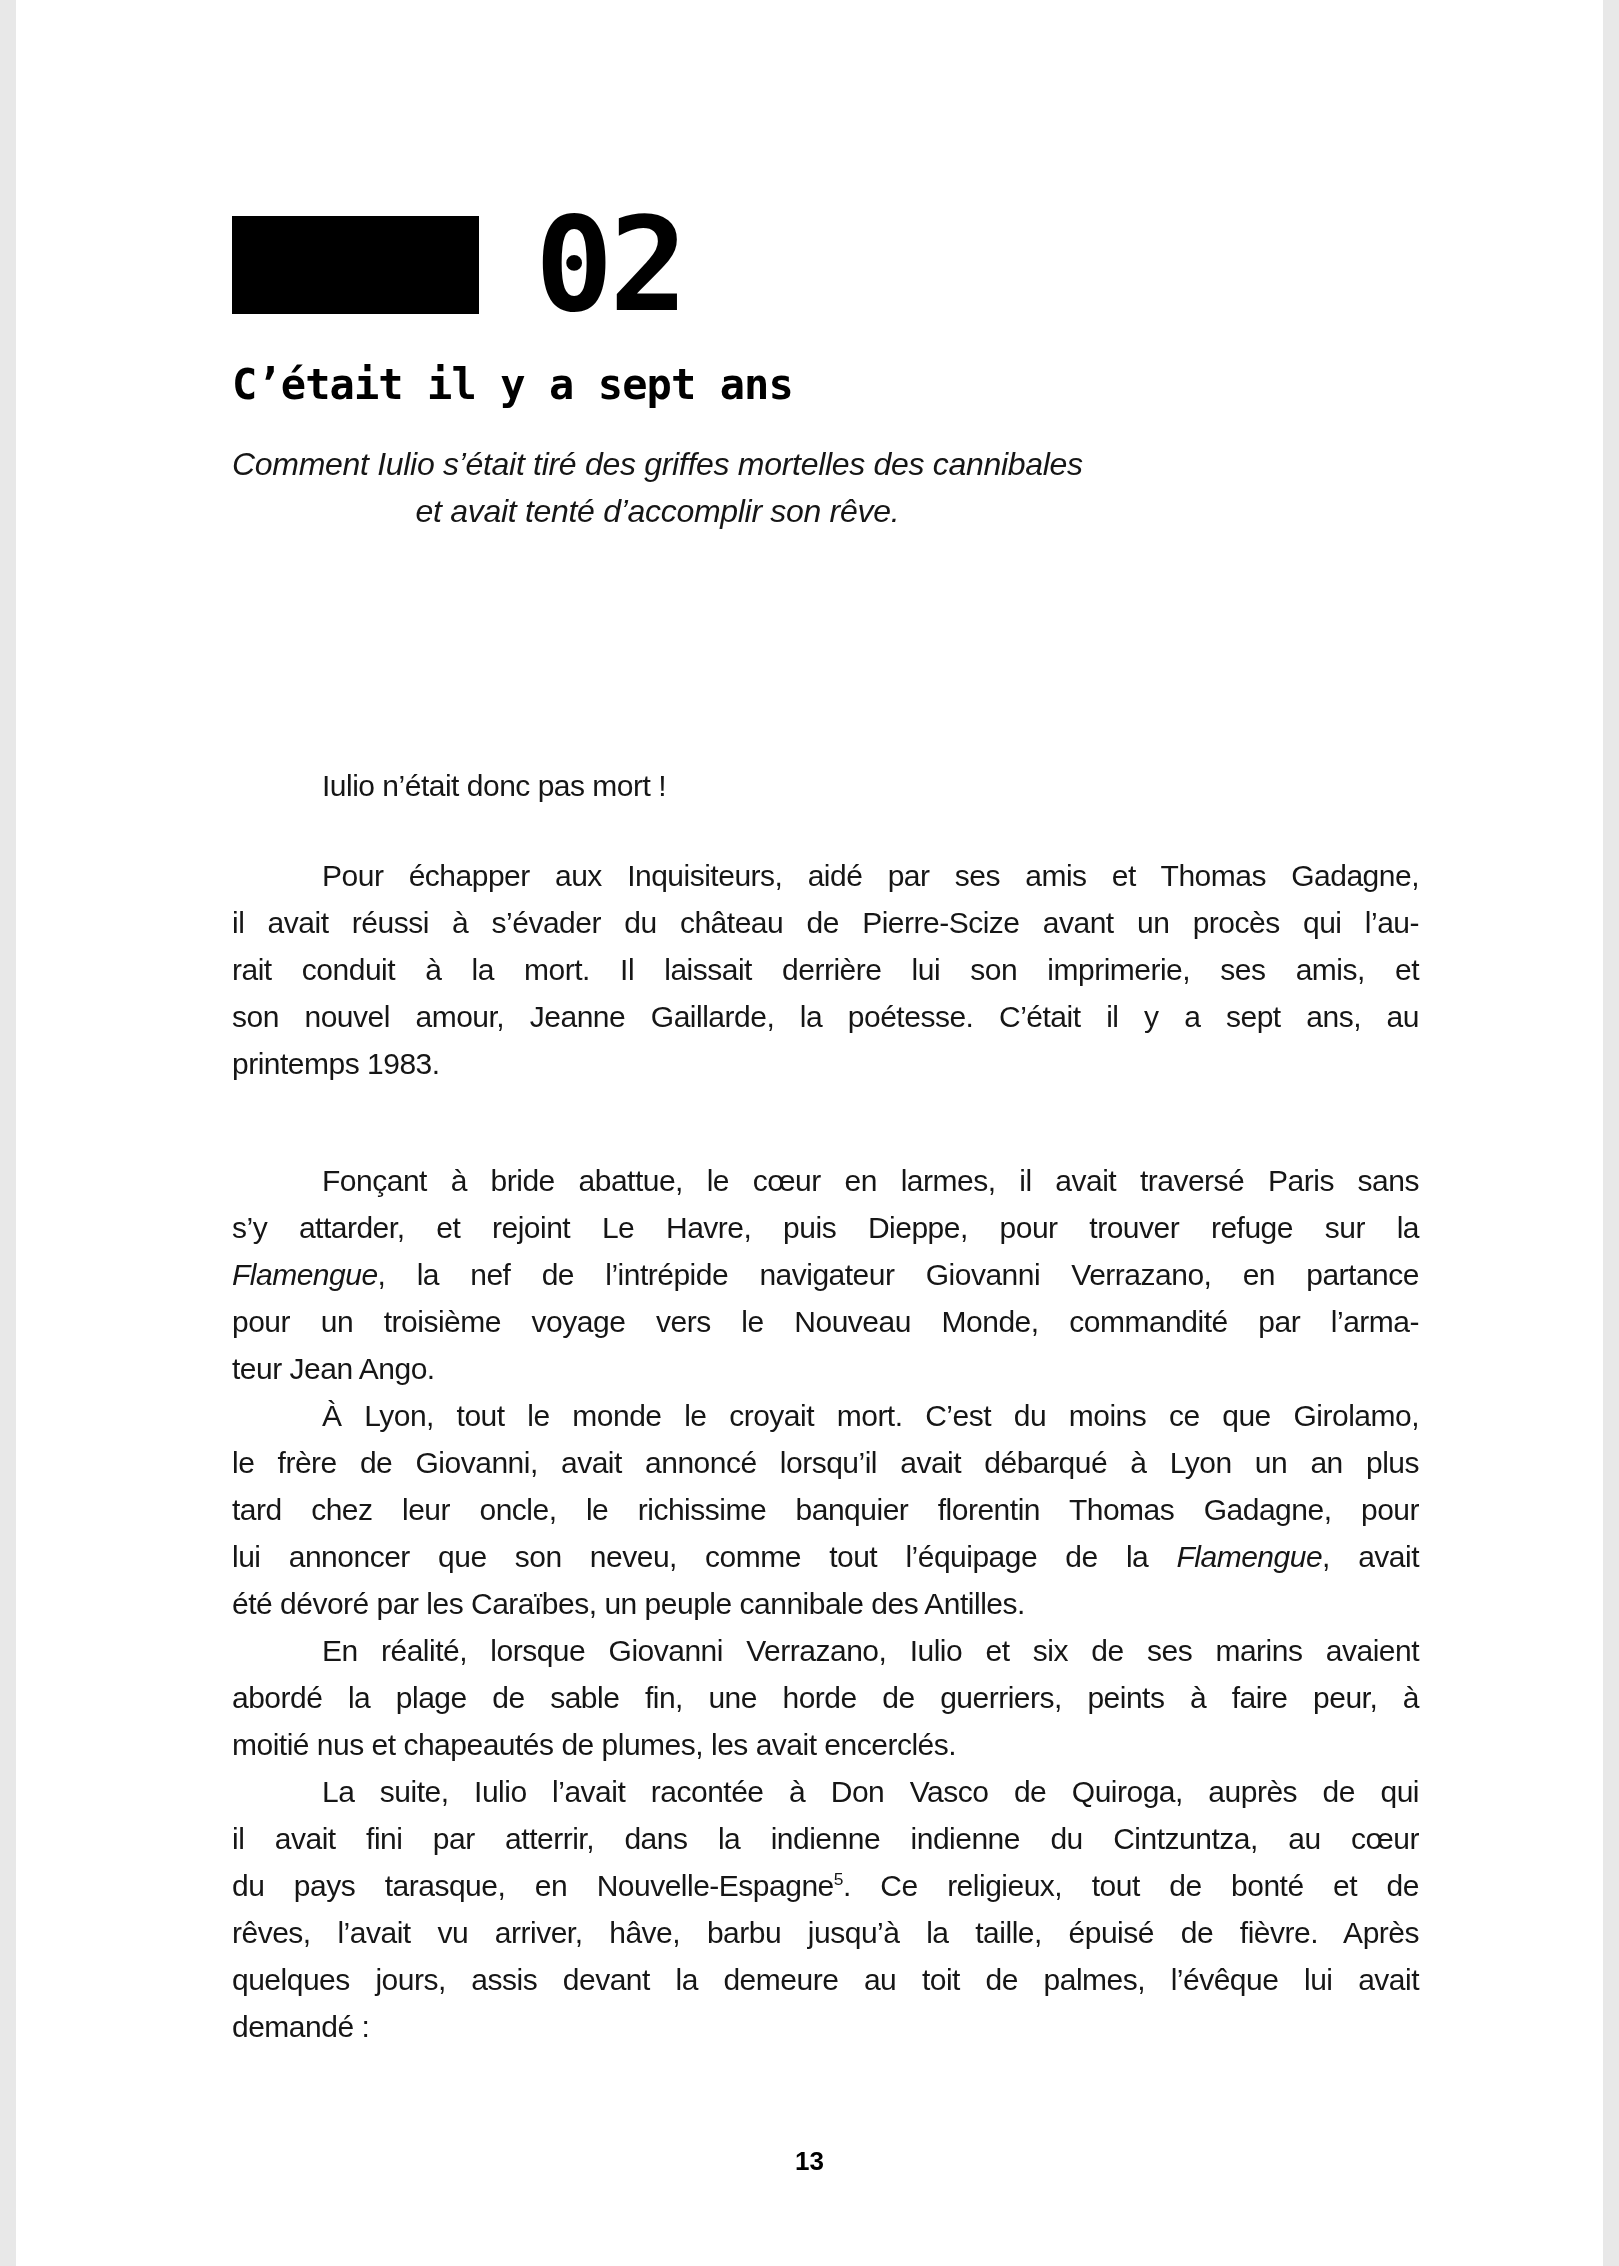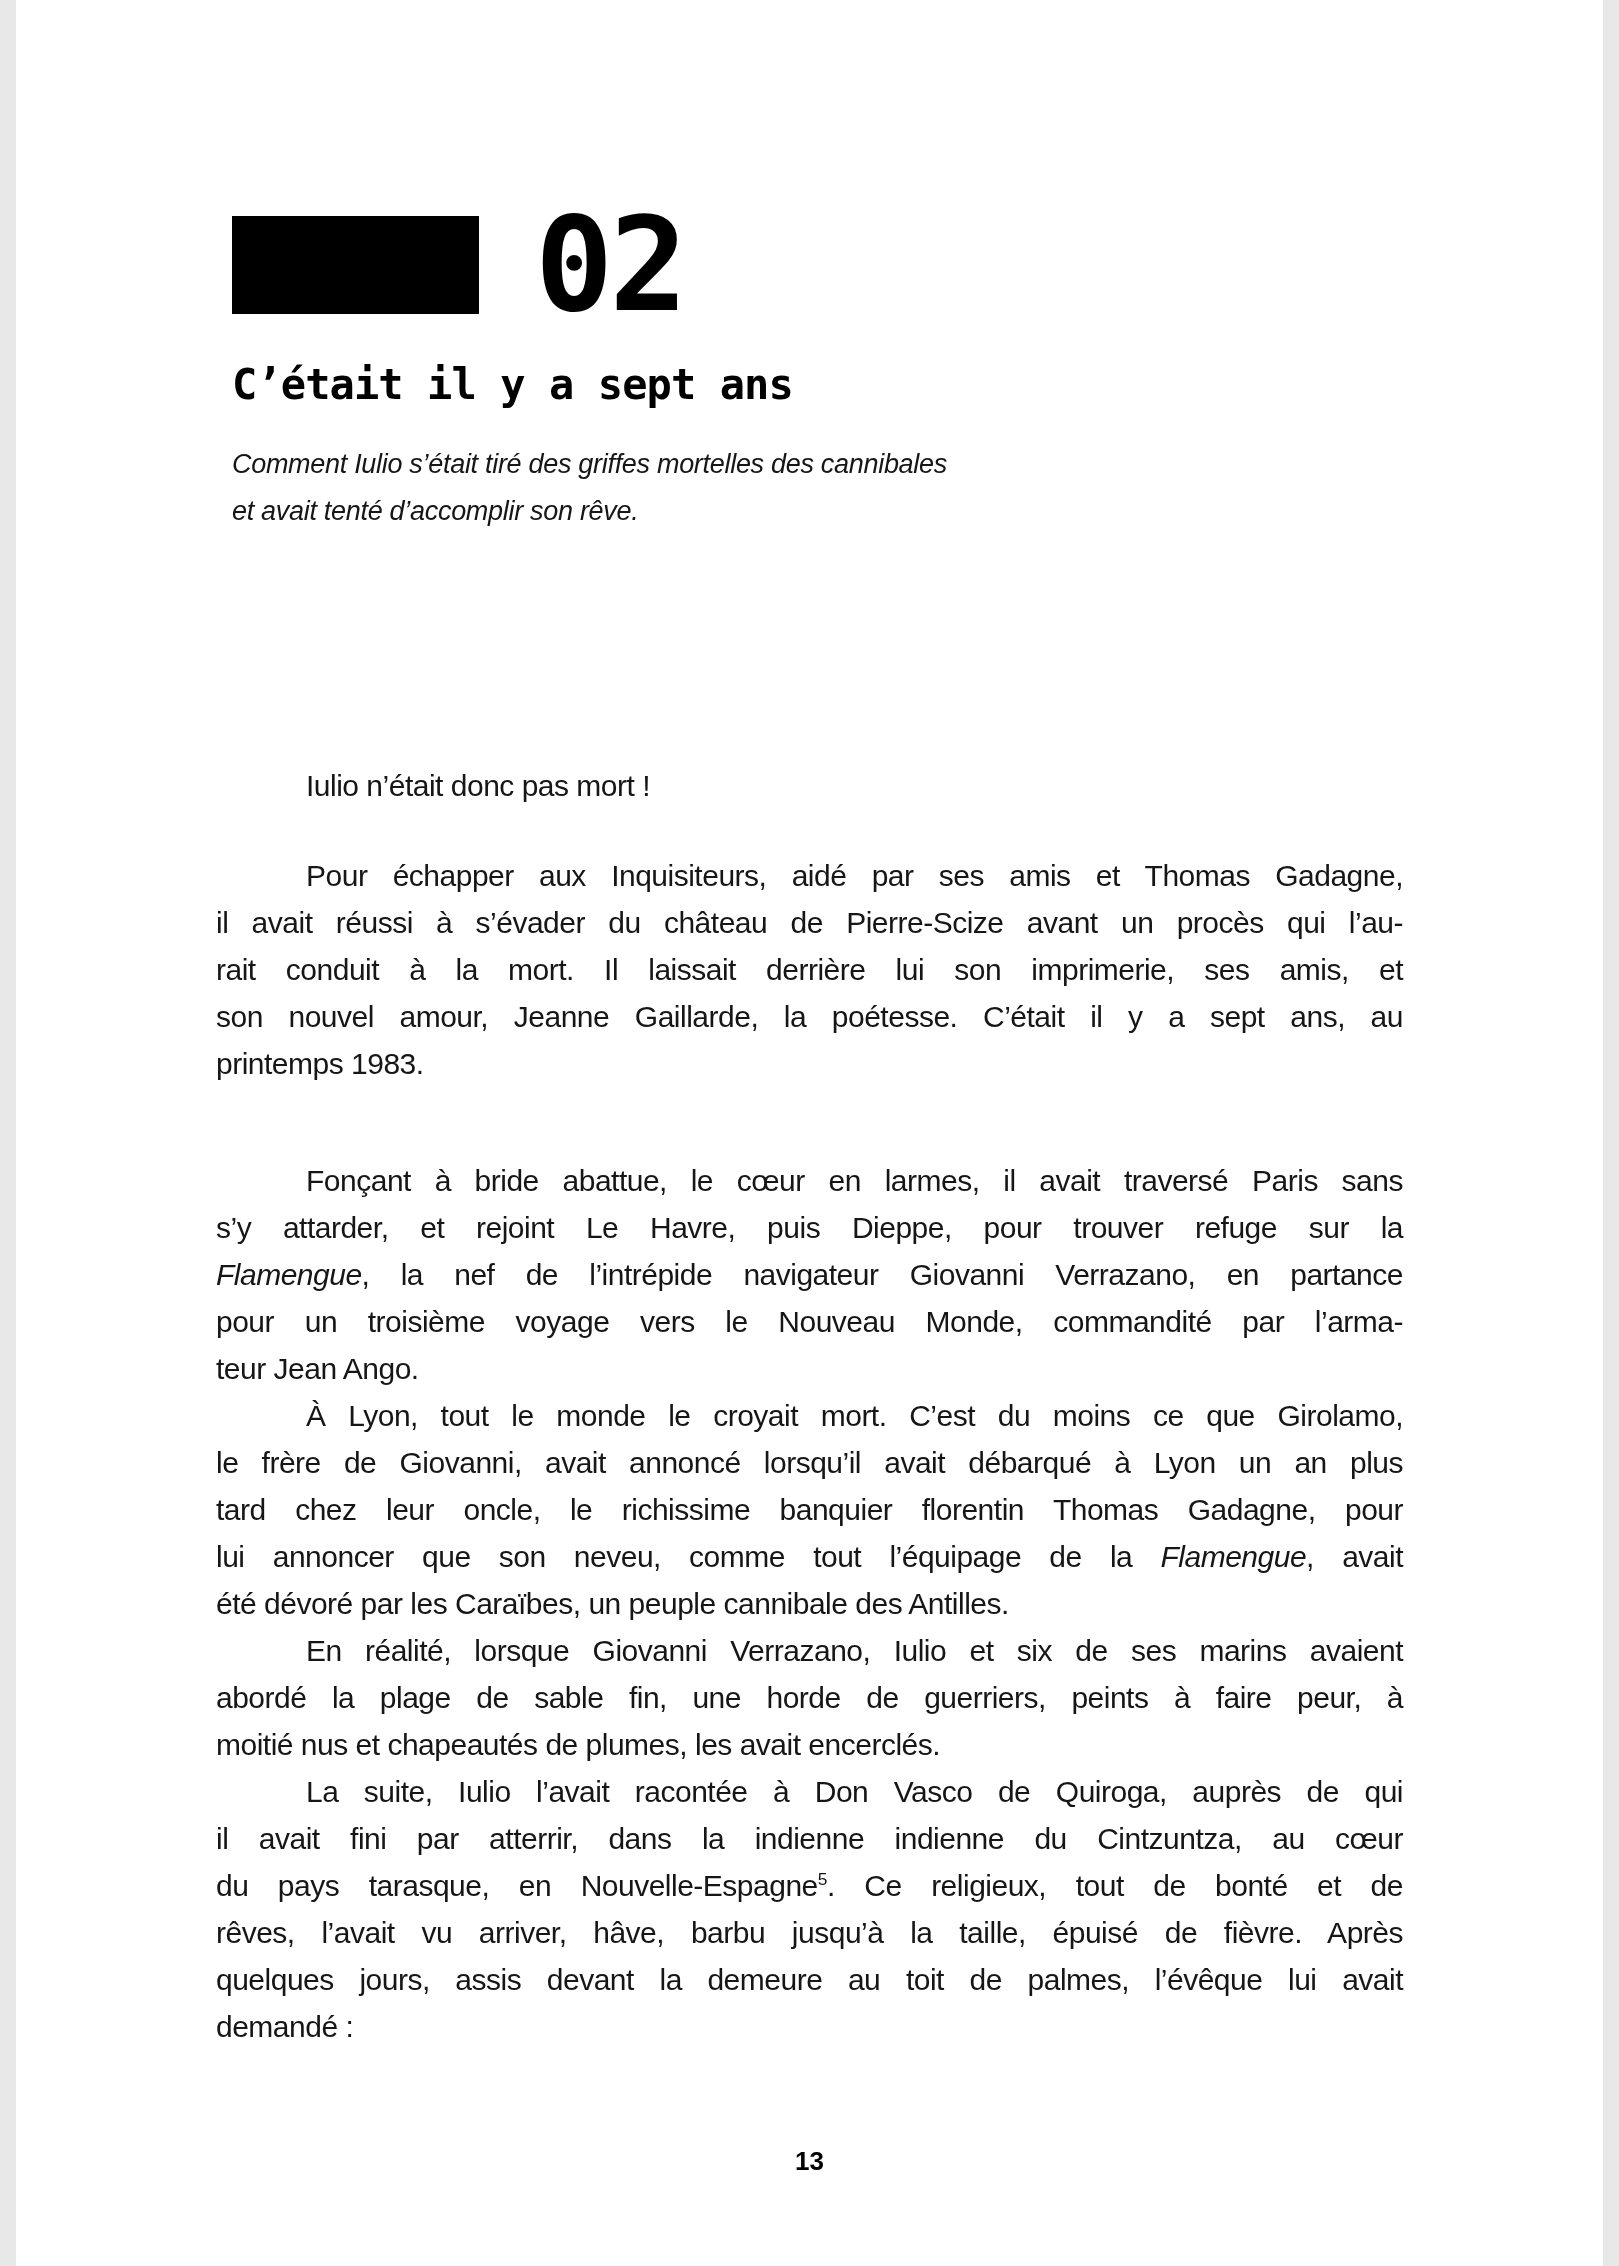--- a/index.html
+++ b/index.html
@@ -46,31 +46,32 @@
     line-height: 50px;
     letter-spacing: -0.9px;
     color: #000000;
     white-space: nowrap;
   }
   .chapter-subtitle {
     position: absolute;
     left: 216px;
     top: 441px;
     font-style: italic;
-    font-size: 27px;
+    font-size: 32px;
     line-height: 47px;
     letter-spacing: -0.3px;
     color: #161616;
     white-space: nowrap;
+    text-align: center;
   }
 
   
   .body-text {
     position: absolute;
-    left: 200px;
+    left: 216px;
     top: 762px;
     width: 1187px;
     font-size: 30px;
     letter-spacing: -0.5px;
     color: #161616;
   }
   .para { margin: 0; }
   .line {
     line-height: 47px;
     white-space: normal;

